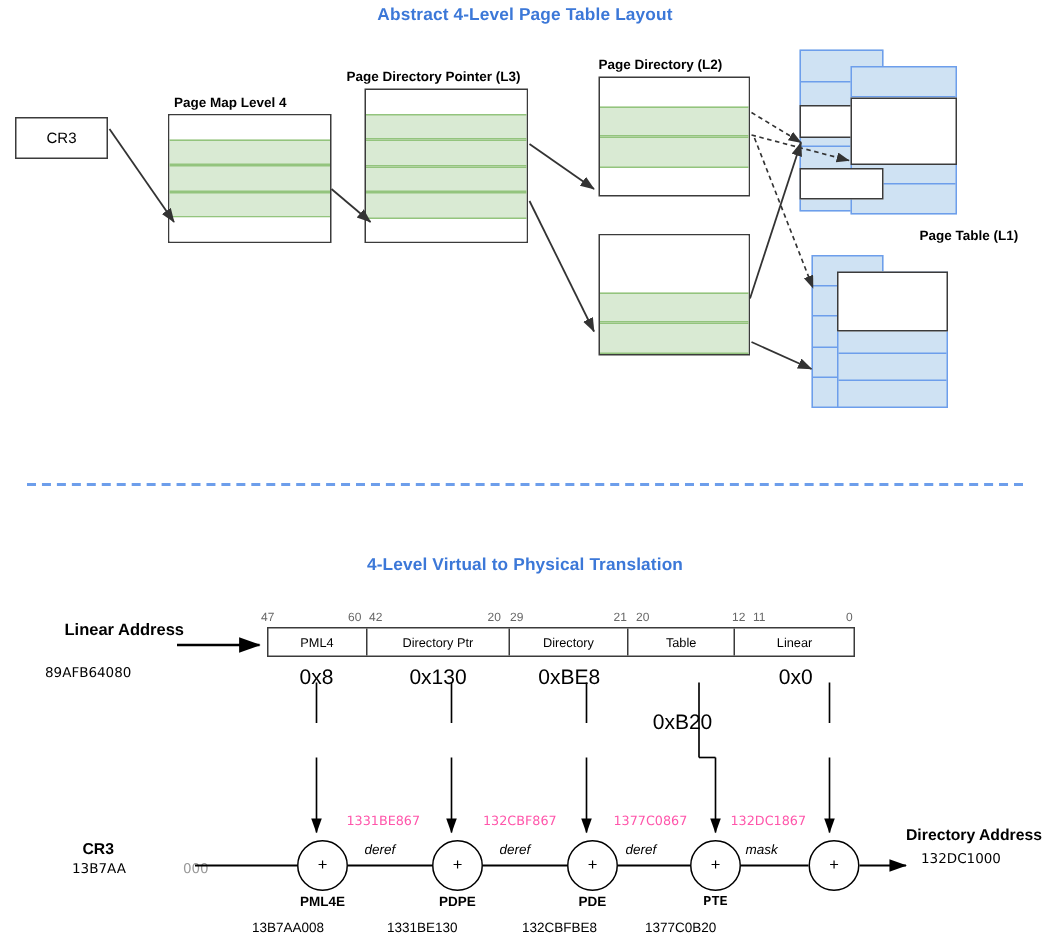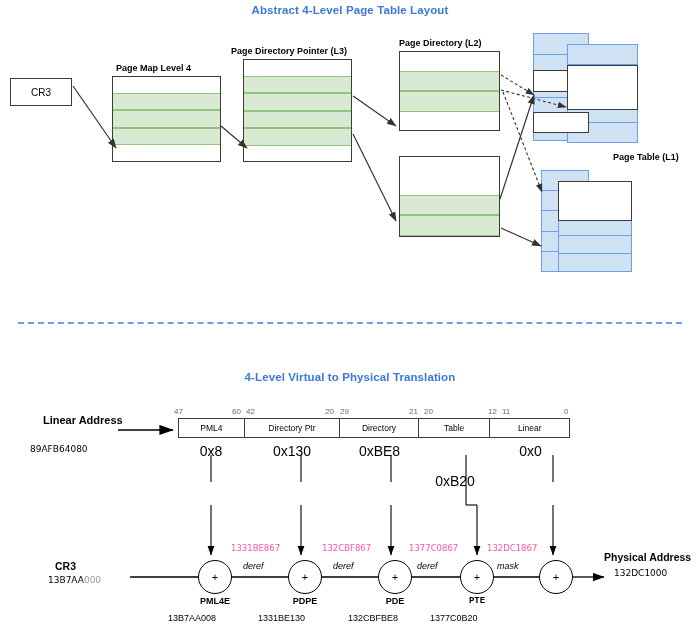--- a/index.html
+++ b/index.html
@@ -128,21 +128,21 @@
     font-weight: bold;
     color: #000;
     white-space: nowrap;
   }
   .mono-val {
     font-size: 9px;
     color: #000;
     white-space: nowrap;
     font-family: "DejaVu Sans", sans-serif;
   }
-  .mono-val .dim { color: #999; }
+  .mono-val .dim { color: #999; padding-left: 38px; }
   .pink-val {
     font-size: 8.5px;
     color: #ff55aa;
     white-space: nowrap;
     font-family: "DejaVu Sans", sans-serif;
   }
   .deref-lbl {
     font-size: 9px;
     font-style: italic;
     color: #000;
@@ -354,21 +354,21 @@
 
 <div class="abs node-lbl" style="left:265px; top:596px; width:80px;">PDPE</div>
 <div class="abs node-val" style="left:258px; top:613px; width:94px;">1331BE130</div>
 
 <div class="abs node-lbl" style="left:355px; top:596px; width:80px;">PDE</div>
 <div class="abs node-val" style="left:348px; top:613px; width:94px;">132CBFBE8</div>
 
 <div class="abs node-lbl" style="left:437px; top:596px; width:80px;font-family:Liberation Mono, monospace;">PTE</div>
 <div class="abs node-val" style="left:430px; top:613px; width:94px;">1377C0B20</div>
 
-<div class="abs strong-lbl" style="left:604px; top:551px; font-size:10.5px;">Physical Address</div>
+<div class="abs strong-lbl" style="left:604px; top:551px; font-size:10.5px;">Directory Address</div>
 <div class="abs mono-val" style="left:614px; top:568px;">132DC1000</div>
 
 <svg class="overlay">
 
   <line x1="118" y1="430" x2="173" y2="430" stroke="#000" stroke-width="1.6" marker-end="url(#ah2)"></line>
 
   <line x1="211" y1="455" x2="211" y2="482" stroke="#000" stroke-width="1.1"></line>
   <line x1="211" y1="505" x2="211" y2="555" stroke="#000" stroke-width="1.1" marker-end="url(#ah2)"></line>
 
   <line x1="301" y1="455" x2="301" y2="482" stroke="#000" stroke-width="1.1"></line>

